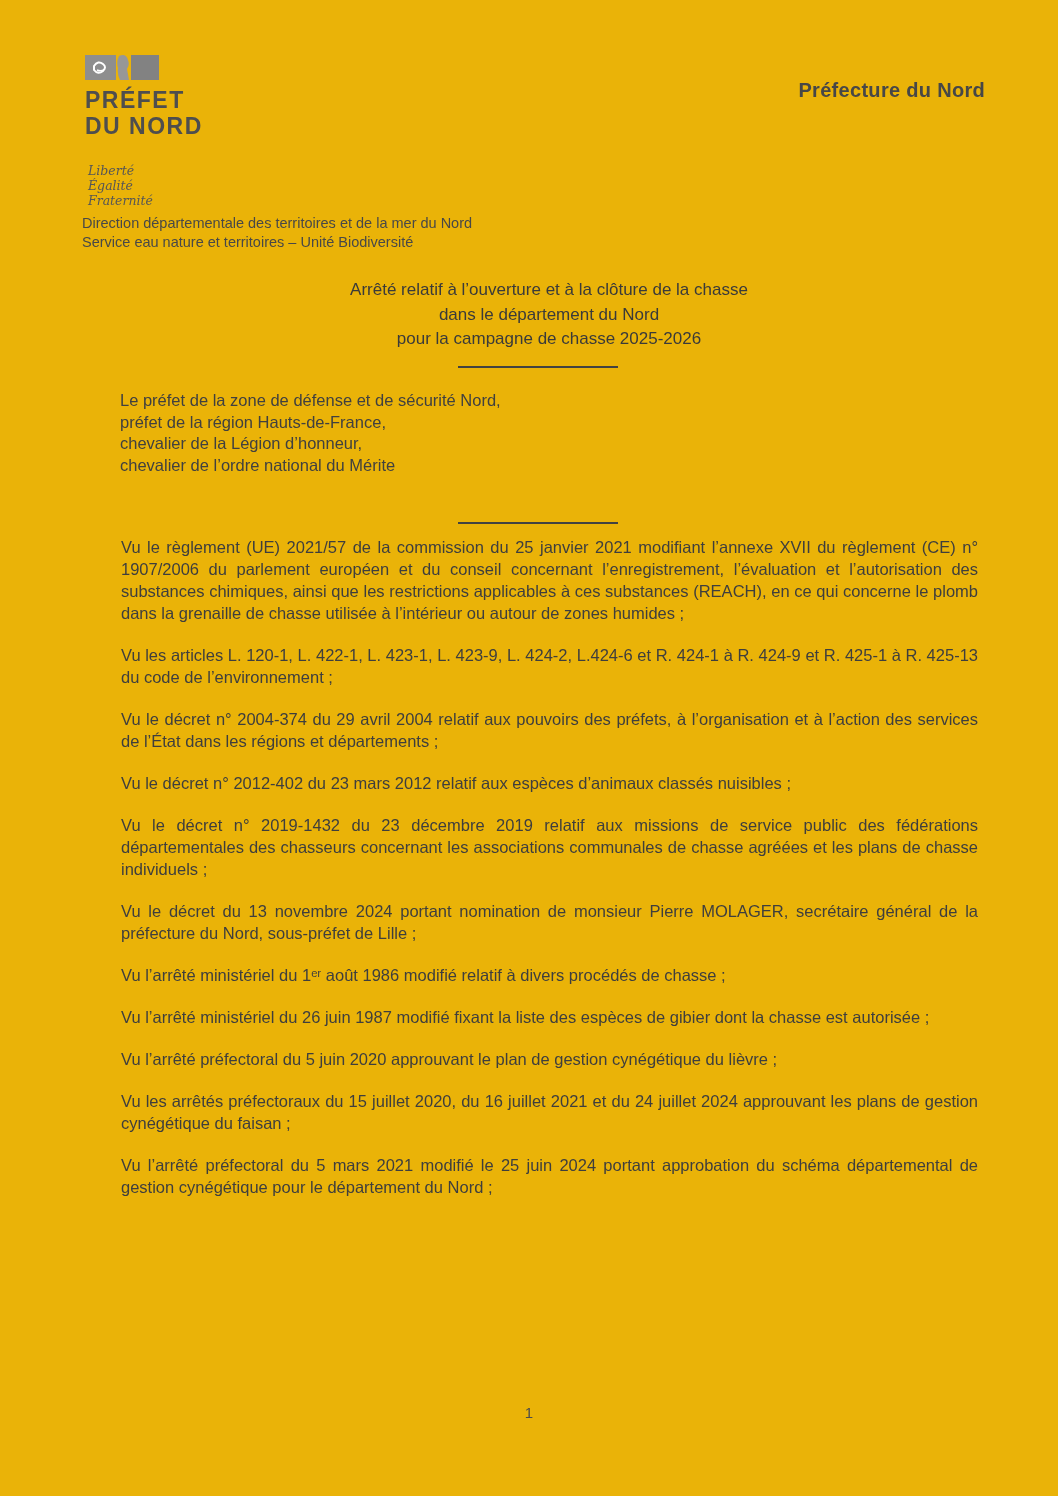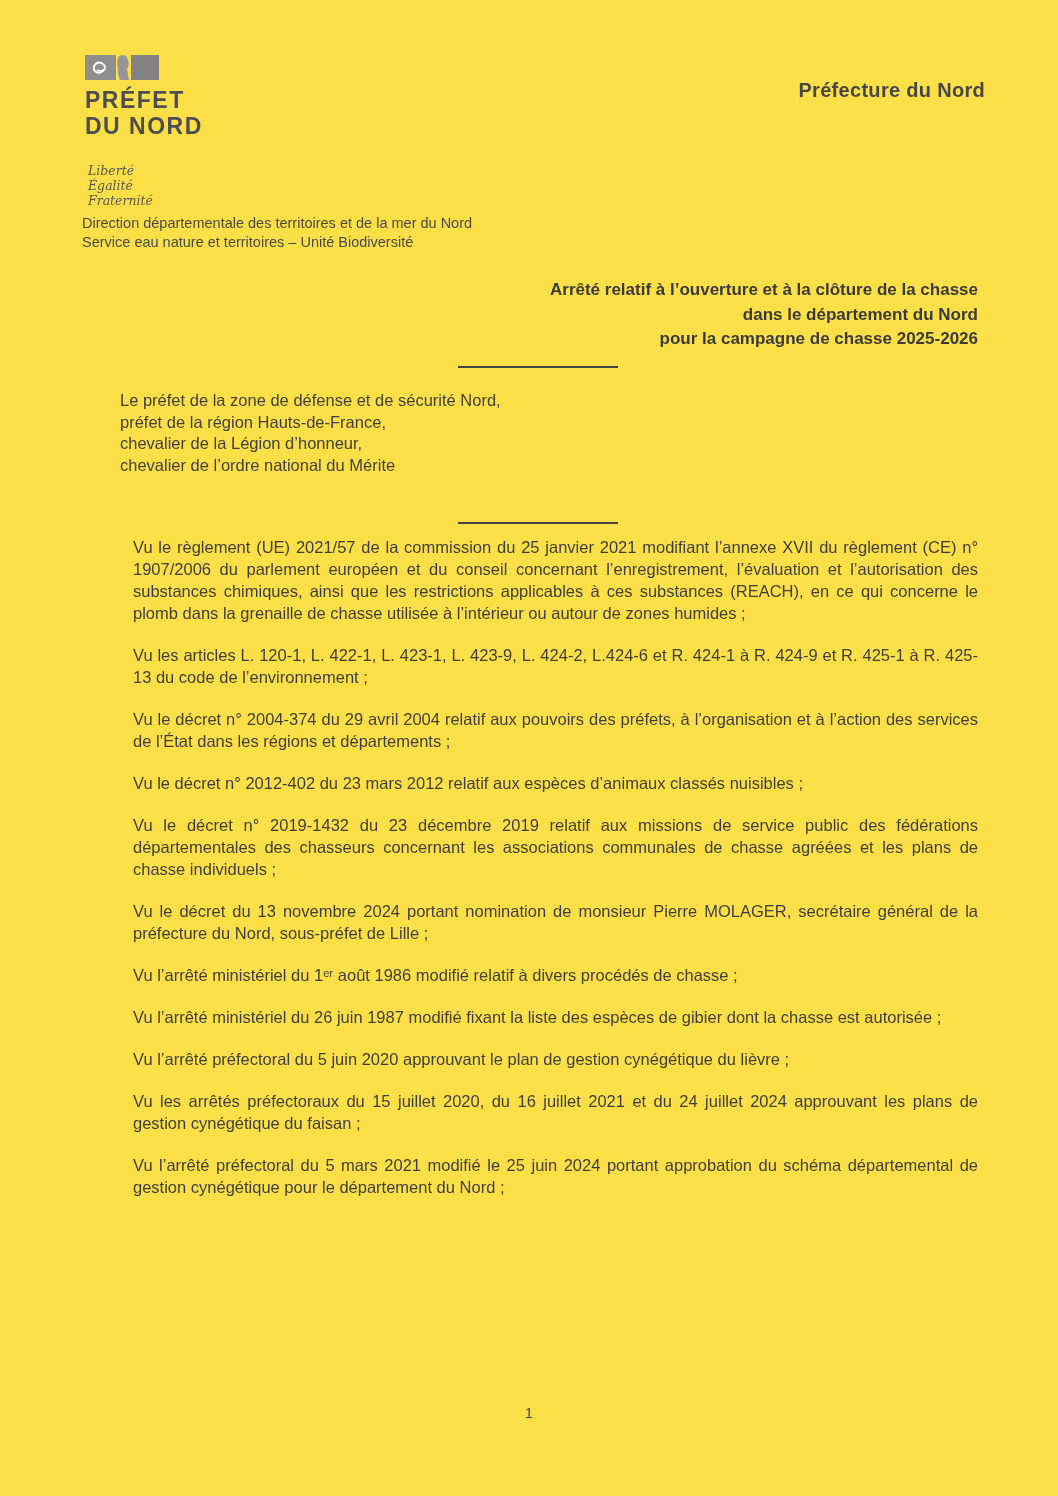--- a/index.html
+++ b/index.html
@@ -4,21 +4,21 @@
 <style>
   html, body {
     margin: 0;
     padding: 0;
     background: #ffffff;
   }
   .page {
     position: relative;
     width: 1058px;
     height: 1496px;
-    background: #fde047;
+    background: #eab308;
     font-family: "Liberation Sans", sans-serif;
     color: #3e3e3e;
     overflow: hidden;
   }
 
   
   .logo-block {
     position: absolute;
     left: 85px;
     top: 54px;
@@ -62,23 +62,23 @@
     line-height: 18.5px;
     color: #484848;
   }
 
   
   .title-block {
     position: absolute;
     left: 120px;
     top: 278px;
     width: 858px;
-    text-align: right;
+    text-align: center;
     font-size: 17px;
-    font-weight: bold;
+    font-weight: normal;
     line-height: 24.5px;
     color: #3a3a3a;
   }
   .rule {
     position: absolute;
     left: 458px;
     width: 160px;
     height: 2px;
     background: #424242;
   }
@@ -100,21 +100,21 @@
     position: absolute;
     left: 121px;
     top: 536px;
     width: 857px;
     font-size: 16.5px;
     line-height: 22px;
     text-align: justify;
     color: #3e3e3e;
   }
   .body-text p {
-    margin: 0 0 20px 12px;
+    margin: 0 0 20px 0;
   }
 
   .page-number {
     position: absolute;
     top: 1404px;
     left: 0;
     width: 1058px;
     text-align: center;
     font-size: 15px;
     color: #4b4b4b;

